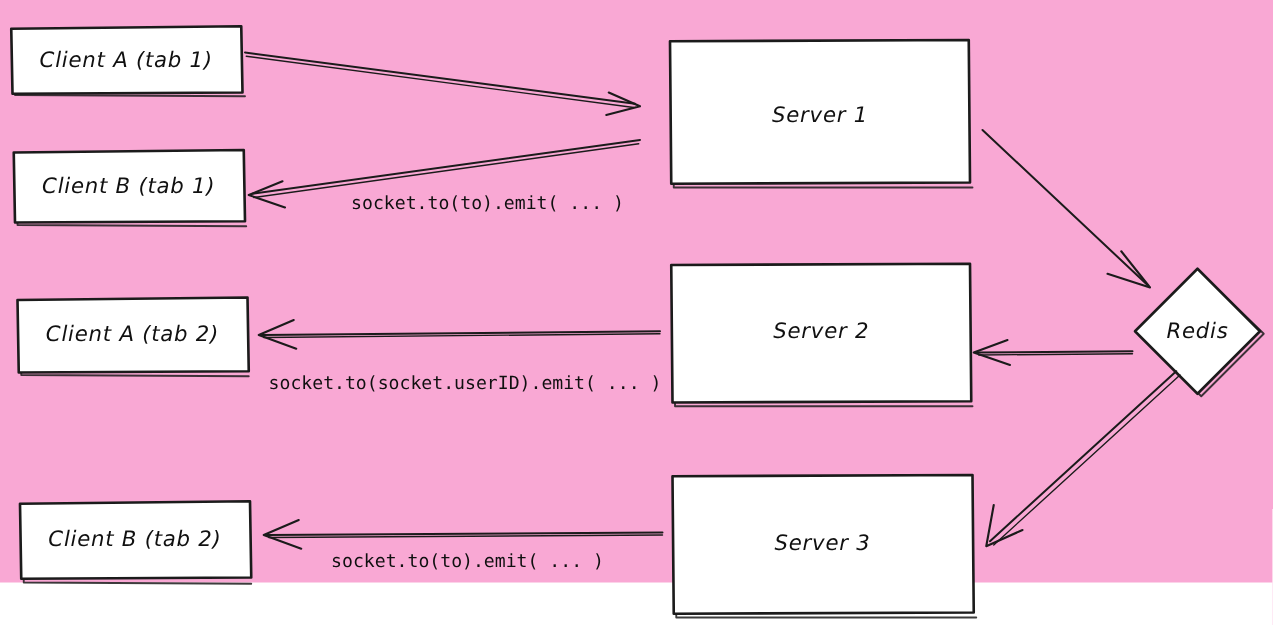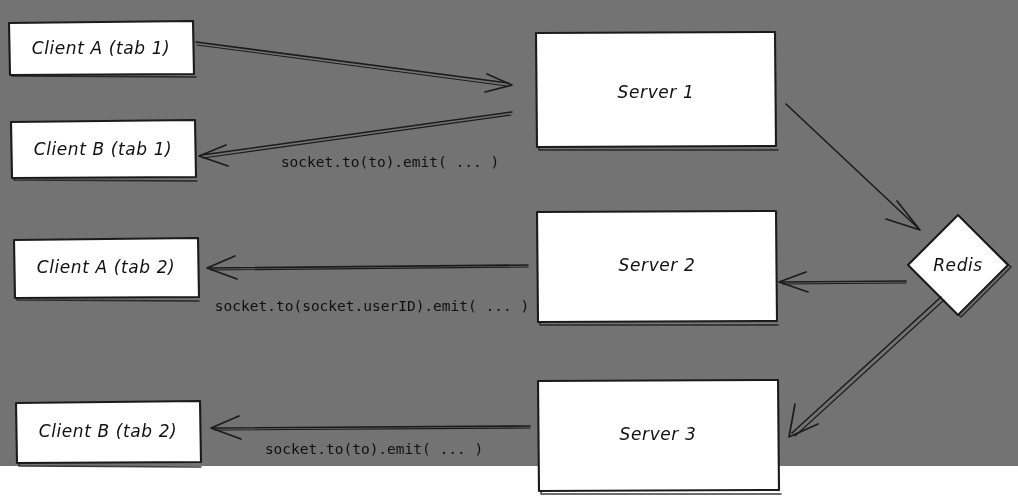--- a/index.html
+++ b/index.html
@@ -10,21 +10,21 @@
   body {
     width: 1018px;
     height: 500px;
     overflow: hidden;
     font-family: "Liberation Sans", sans-serif;
   }
   #diagram-root {
     position: relative;
     width: 1018px;
     height: 466px;
-    background: #737373;
+    background: #f9a8d4;
   }
   svg#diagram-canvas {
     position: absolute;
     top: 0;
     left: 0;
     width: 1018px;
     height: 500px;
     display: block;
   }
   .node-shape {

